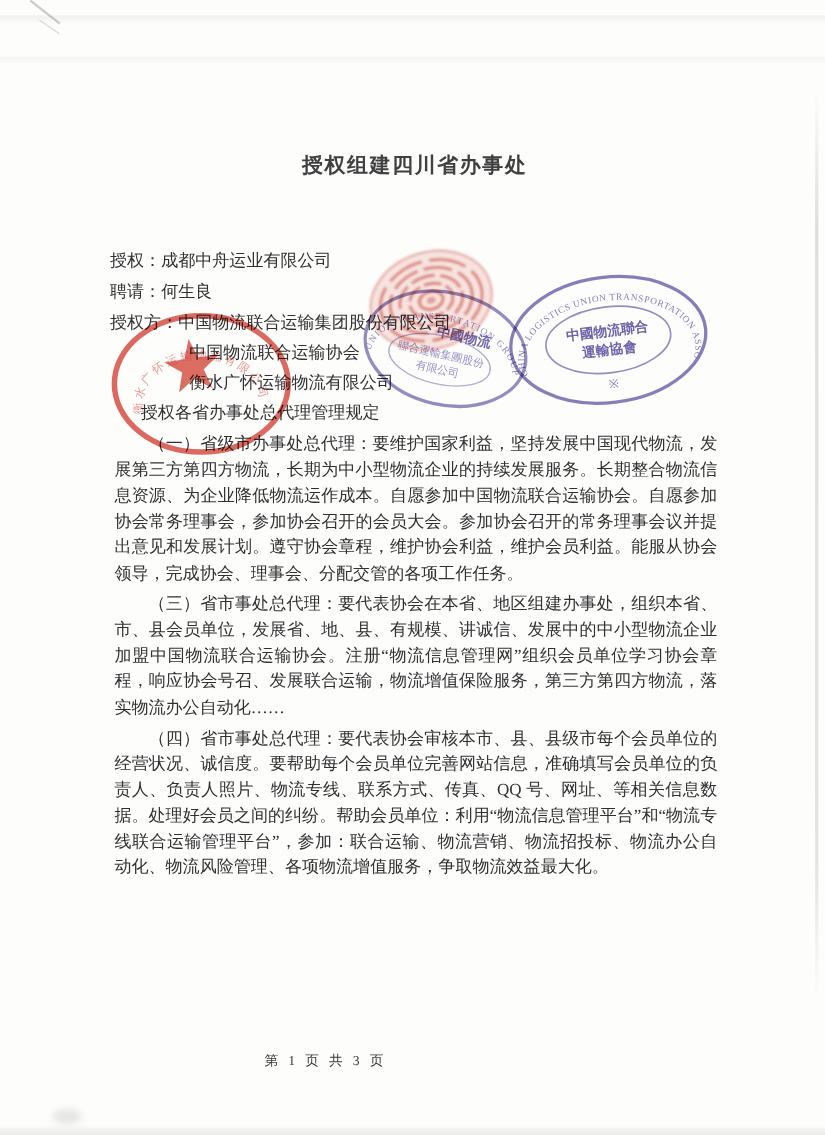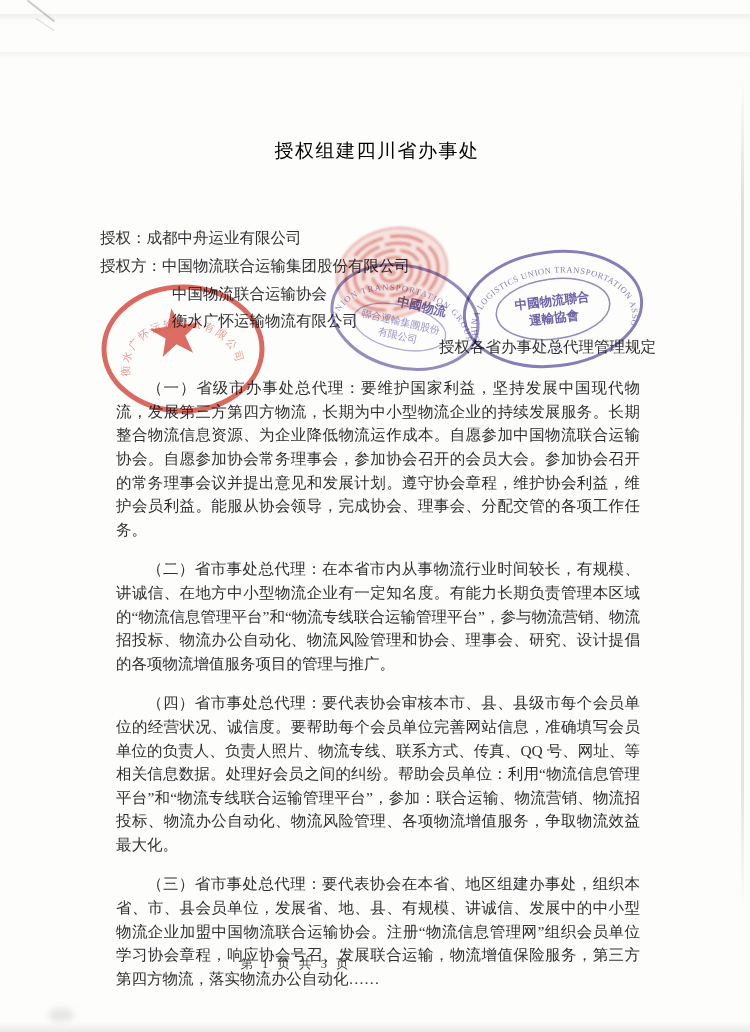--- a/index.html
+++ b/index.html
@@ -17,26 +17,26 @@
   .pen-mark2{position:absolute;left:34px;top:24px;width:22px;height:0;
     border-top:1.5px solid rgba(120,120,125,.28);transform:rotate(34deg);}
   .edge-right{position:absolute;left:741px;top:80px;width:3px;height:830px;
     background:linear-gradient(to bottom,rgba(0,0,0,0),rgba(0,0,0,.12) 15%,rgba(0,0,0,.10) 85%,rgba(0,0,0,0));}
   .edge-bottom{position:absolute;left:0;top:1022px;width:100%;height:10px;
     background:linear-gradient(to top,rgba(0,0,0,.08),rgba(0,0,0,0));}
   .smudge-bl{position:absolute;left:48px;top:1008px;width:26px;height:14px;border-radius:50%;
     background:rgba(100,100,100,.15);filter:blur(3px);}
   
   .titles{position:absolute;left:99px;top:128px;width:556px;text-align:center;}
-  .title-line{font-size:19px;font-weight:normal;letter-spacing:1.5px;line-height:46px;color:#000000;}
+  .title-line{font-size:19px;font-weight:bold;letter-spacing:1.5px;line-height:46px;color:#404040;}
   .bodytext{position:absolute;left:100px;top:224px;width:556px;font-size:15.5px;line-height:23.6px;color:#303032;}
   .party-line{line-height:27.8px;white-space:nowrap;}
   .party-line.cont{padding-left:72px;}
-  .section-heading{text-align:right;line-height:24px;margin:1px 0 0 28px;font-family:Liberation Mono, monospace;}
-  .paras p{margin:16px;text-indent:2em;text-align:justify;}
+  .section-heading{text-align:left;line-height:24px;margin:1px 0 0 28px;}
+  .paras p{margin:4px;text-indent:2em;text-align:justify;}
   .footer{position:absolute;left:0;top:956px;width:592px;text-align:center;
     font-size:12.5px;letter-spacing:3px;color:#3a3a3c;}
   
   .stamp{position:absolute;mix-blend-mode:multiply;pointer-events:none;}
   .stamp-fingerprint{left:326px;top:220px;width:132px;height:106px;}
   .stamp-red-seal{left:98px;top:282px;width:170px;height:134px;}
   .stamp-group-seal{left:326px;top:260px;width:158px;height:114px;transform:rotate(13deg);opacity:.88;}
   .stamp-assoc-seal{left:457px;top:246px;width:192px;height:126px;transform:rotate(-7deg);opacity:.92;}
   svg text{font-family:"Liberation Serif","DejaVu Serif",serif;}
 </style>
@@ -52,31 +52,31 @@
   <div class="edge-right"></div>
   <div class="edge-bottom"></div>
   <div class="smudge-bl"></div>
 
   <div class="titles">
     <div class="title-line">授权组建四川省办事处</div>
   </div>
 
   <div class="bodytext">
     <div class="party-line"><span>授权：</span><span>成都中舟运业有限公司</span></div>
+    <div class="party-line"><span>聘请：</span><span>何生良</span></div>
     <div class="party-line"><span>授权方：</span><span>中国物流联合运输集团股份有限公司</span></div>
     <div class="party-line cont"><span>中国物流联合运输协会</span></div>
     <div class="party-line cont"><span>衡水广怀运输物流有限公司</span></div>
 
     <div class="section-heading">授权各省办事处总代理管理规定</div>
 
     <div class="paras">
       <p>（一）省级市办事处总代理：要维护国家利益，坚持发展中国现代物流，发展第三方第四方物流，长期为中小型物流企业的持续发展服务。长期整合物流信息资源、为企业降低物流运作成本。自愿参加中国物流联合运输协会。自愿参加协会常务理事会，参加协会召开的会员大会。参加协会召开的常务理事会议并提出意见和发展计划。遵守协会章程，维护协会利益，维护会员利益。能服从协会领导，完成协会、理事会、分配交管的各项工作任务。</p>
-      <p>（二）省市事处总代理：在本省市内从事物流行业时间较长，有规模、讲诚信、在地方中小型物流企业有一定知名度。有能力长期负责管理本区域的“物流信息管理平台”和“物流专线联合运输管理平台”，参与物流营销、物流招投标、物流办公自动化、物流风险管理和协会、理事会、研究、设计提倡的各项物流增值服务项目的管理与推广。</p>
+      <p>（三）省市事处总代理：要代表协会在本省、地区组建办事处，组织本省、市、县会员单位，发展省、地、县、有规模、讲诚信、发展中的中小型物流企业加盟中国物流联合运输协会。注册“物流信息管理网”组织会员单位学习协会章程，响应协会号召、发展联合运输，物流增值保险服务，第三方第四方物流，落实物流办公自动化……</p>
       <p>（四）省市事处总代理：要代表协会审核本市、县、县级市每个会员单位的经营状况、诚信度。要帮助每个会员单位完善网站信息，准确填写会员单位的负责人、负责人照片、物流专线、联系方式、传真、QQ 号、网址、等相关信息数据。处理好会员之间的纠纷。帮助会员单位：利用“物流信息管理平台”和“物流专线联合运输管理平台”，参加：联合运输、物流营销、物流招投标、物流办公自动化、物流风险管理、各项物流增值服务，争取物流效益最大化。</p>
-      <p>（三）省市事处总代理：要代表协会在本省、地区组建办事处，组织本省、市、县会员单位，发展省、地、县、有规模、讲诚信、发展中的中小型物流企业加盟中国物流联合运输协会。注册“物流信息管理网”组织会员单位学习协会章程，响应协会号召、发展联合运输，物流增值保险服务，第三方第四方物流，落实物流办公自动化……</p>
     </div>
   </div>
 
   <div class="footer">第 1 页 共 3 页</div>
 
   <svg class="stamp stamp-fingerprint" viewBox="0 0 132 106">
     <defs>
         <filter id="fpblur">
           <feGaussianBlur stdDeviation="0.9"></feGaussianBlur>
         </filter>

